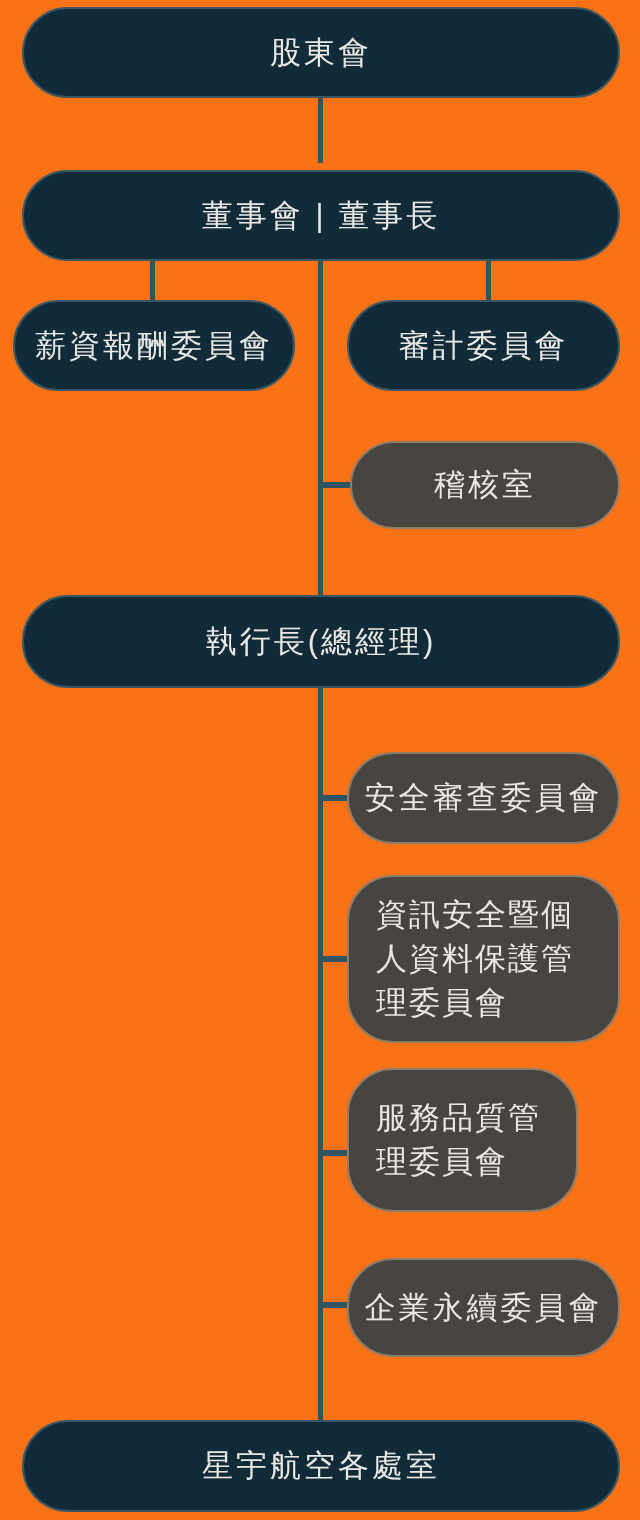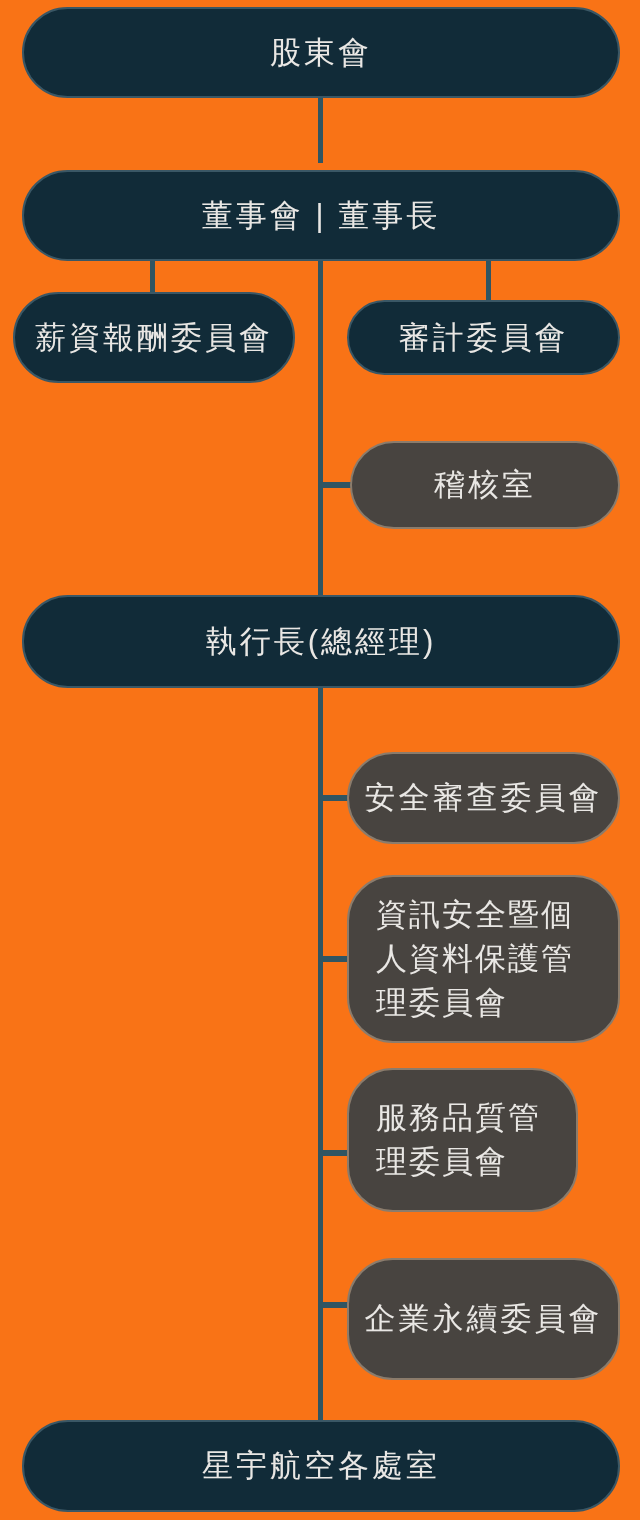--- a/index.html
+++ b/index.html
@@ -24,28 +24,28 @@
   .left-align{
     justify-content:flex-start;text-align:left;
     padding:0 27px;letter-spacing:2px;
   }
   .line{
     position:absolute;background:var(--line-color,#305562);
   }
   
   #n-shareholders{left:22px;top:7px;width:598px;height:91px;}
   #n-board{left:22px;top:162px;width:598px;height:91px;margin-top:8px;}
-  #n-compensation{left:13px;top:292px;width:282px;height:91px;}
-  #n-audit-committee{left:347px;top:300px;width:273px;height:75px;}
+  #n-compensation{left:13px;top:300px;width:282px;height:91px;}
+  #n-audit-committee{left:347px;top:300px;width:273px;height:91px;}
   #n-audit-office{left:350px;top:441px;width:270px;height:88px;}
   #n-ceo{left:22px;top:595px;width:598px;height:93px;}
   #n-safety{left:347px;top:752px;width:273px;height:92px;}
   #n-infosec{left:347px;top:875px;width:273px;height:168px;}
   #n-service{left:347px;top:1068px;width:231px;height:144px;}
-  #n-sustainability{left:347px;top:1258px;width:273px;height:122px;}
+  #n-sustainability{left:347px;top:1258px;width:273px;height:99px;}
   #n-departments{left:22px;top:1420px;width:598px;height:92px;}
   
   #l-sh-board{left:318px;top:97px;width:5px;height:66px;}
   #l-board-ceo{left:318px;top:252px;width:5px;height:344px;}
   #l-board-comp{left:150px;top:252px;width:5px;height:49px;}
   #l-board-auditc{left:486px;top:252px;width:5px;height:49px;}
   #l-ceo-depts{left:318px;top:687px;width:5px;height:734px;}
   #l-stub-audit-office{left:321px;top:482px;width:30px;height:6px;}
   #l-stub-safety{left:321px;top:795px;width:27px;height:6px;}
   #l-stub-infosec{left:321px;top:956px;width:27px;height:6px;}

